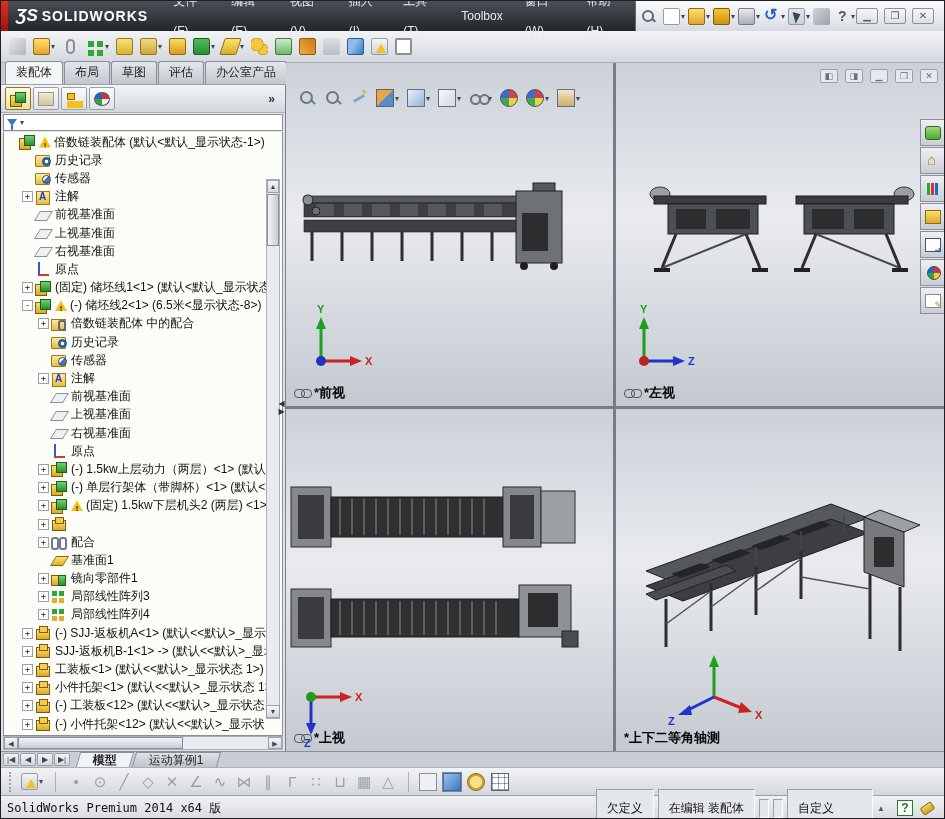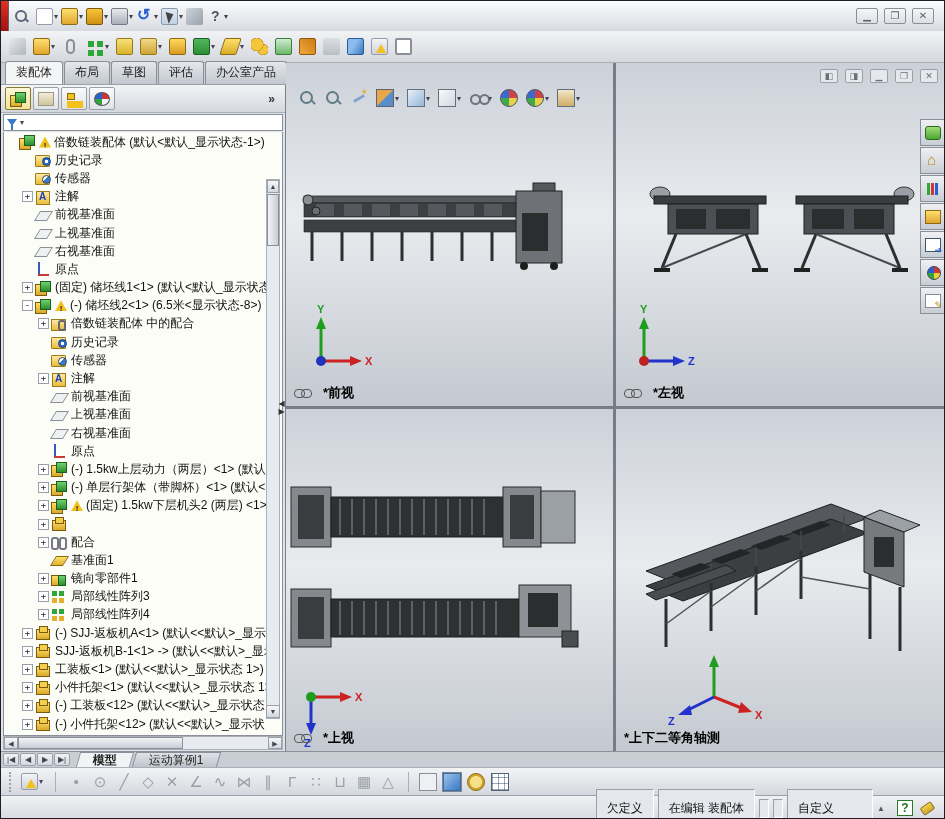--- a/index.html
+++ b/index.html
@@ -161,21 +161,21 @@
 
   
   #graphics{position:absolute;left:285px;top:62px;width:660px;height:688px;background:#9aa0a8}
   .vcell{position:absolute;overflow:hidden;background:linear-gradient(#ccd1d9,#e9ebee 45%,#c4c9d1)}
   #vp1{left:0;top:0;width:327px;height:343px}
   #vp2{left:330px;top:0;width:330px;height:343px}
   #vp3{left:0;top:346px;width:327px;height:342px}
   #vp4{left:330px;top:346px;width:330px;height:342px}
   .vdiv-v{position:absolute;left:327px;top:0;width:3px;height:688px;background:#777d86}
   .vdiv-h{position:absolute;left:0;top:343px;width:660px;height:3px;background:#777d86}
-  .vlabel{position:absolute;left:8px;bottom:4px;display:flex;align-items:center;gap:12px;
+  .vlabel{position:absolute;left:8px;bottom:4px;display:flex;align-items:center;gap:3px;
           font-weight:bold;font-size:13px;color:#000}
   .chain{width:17px;height:9px;position:relative;flex:none}
   .chain::before,.chain::after{content:"";position:absolute;top:0;width:9px;height:7px;border:1.5px solid #555;border-radius:4px}
   .chain::before{left:0}.chain::after{left:7px}
   .vsvg{position:absolute;left:0;top:0}
 
   
   #headsup{position:absolute;left:10px;top:24px;display:flex;align-items:center;gap:4px}
   .hu{width:18px;height:18px;position:relative;opacity:.9;flex:none}
   .hu-mag::before{content:"";position:absolute;left:2px;top:2px;width:9px;height:9px;border:2px solid #56707e;border-radius:50%}
@@ -254,20 +254,34 @@
        border-radius:2px;transform:rotate(-35deg);margin-right:6px}
   .uparrow{font-size:8px;color:#556;margin:0 4px}
 </style>
 </head>
 <body>
 
 <div id="app">
 
   <div id="titlebar">
     <div class="redstripe"></div>
+    <div class="logo">
+      <span class="ds">ƷS</span>
+      <span class="sw">SOLIDWORKS</span>
+    </div>
+    <div id="menubar">
+      <span class="menu-item">文件(F)</span>
+        <span class="menu-item">编辑(E)</span>
+        <span class="menu-item">视图(V)</span>
+        <span class="menu-item">插入(I)</span>
+        <span class="menu-item">工具(T)</span>
+        <span class="menu-item">Toolbox</span>
+        <span class="menu-item">窗口(W)</span>
+        <span class="menu-item">帮助(H)</span>
+    </div>
     <div id="tb-right">
       <span class="mag"></span>
       <div class="qat">
 
           <span class="qbtn">
             <span class="tico q-new"></span>
             <span class="dd">▾</span>
           </span>
 
           <span class="qbtn">
@@ -1070,20 +1084,21 @@
         <span class="bico">△</span>
     </span>
     <span class="sep"></span>
     <span class="cube"></span>
     <span class="cube blue"></span>
     <span class="tape"></span>
     <span class="gridic"></span>
   </div>
 
   <div id="statusbar">
+    <span id="status-left">SolidWorks Premium 2014 x64 版</span>
     <div id="status-right">
       <span class="scell">欠定义</span>
       <span class="scell">在编辑 装配体</span>
       <span class="scell thin"></span>
       <span class="scell thin"></span>
       <span class="scell" style="min-width:86px;text-align:left">自定义</span>
       <span class="uparrow">▲</span>
       <span class="helpbox">?</span>
       <span class="tag"></span>
     </div>

